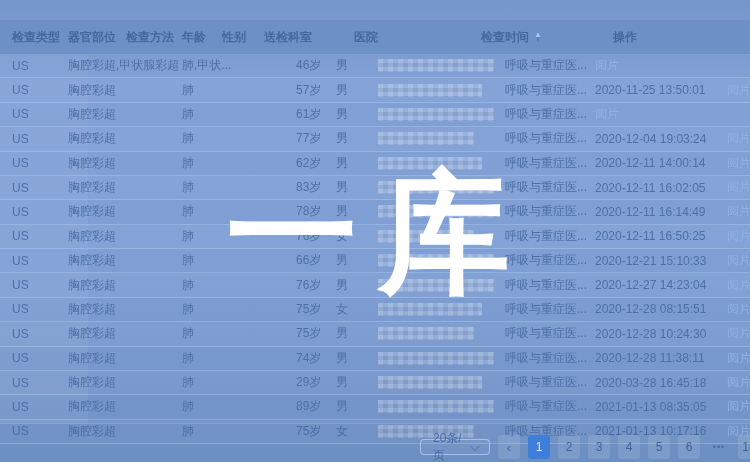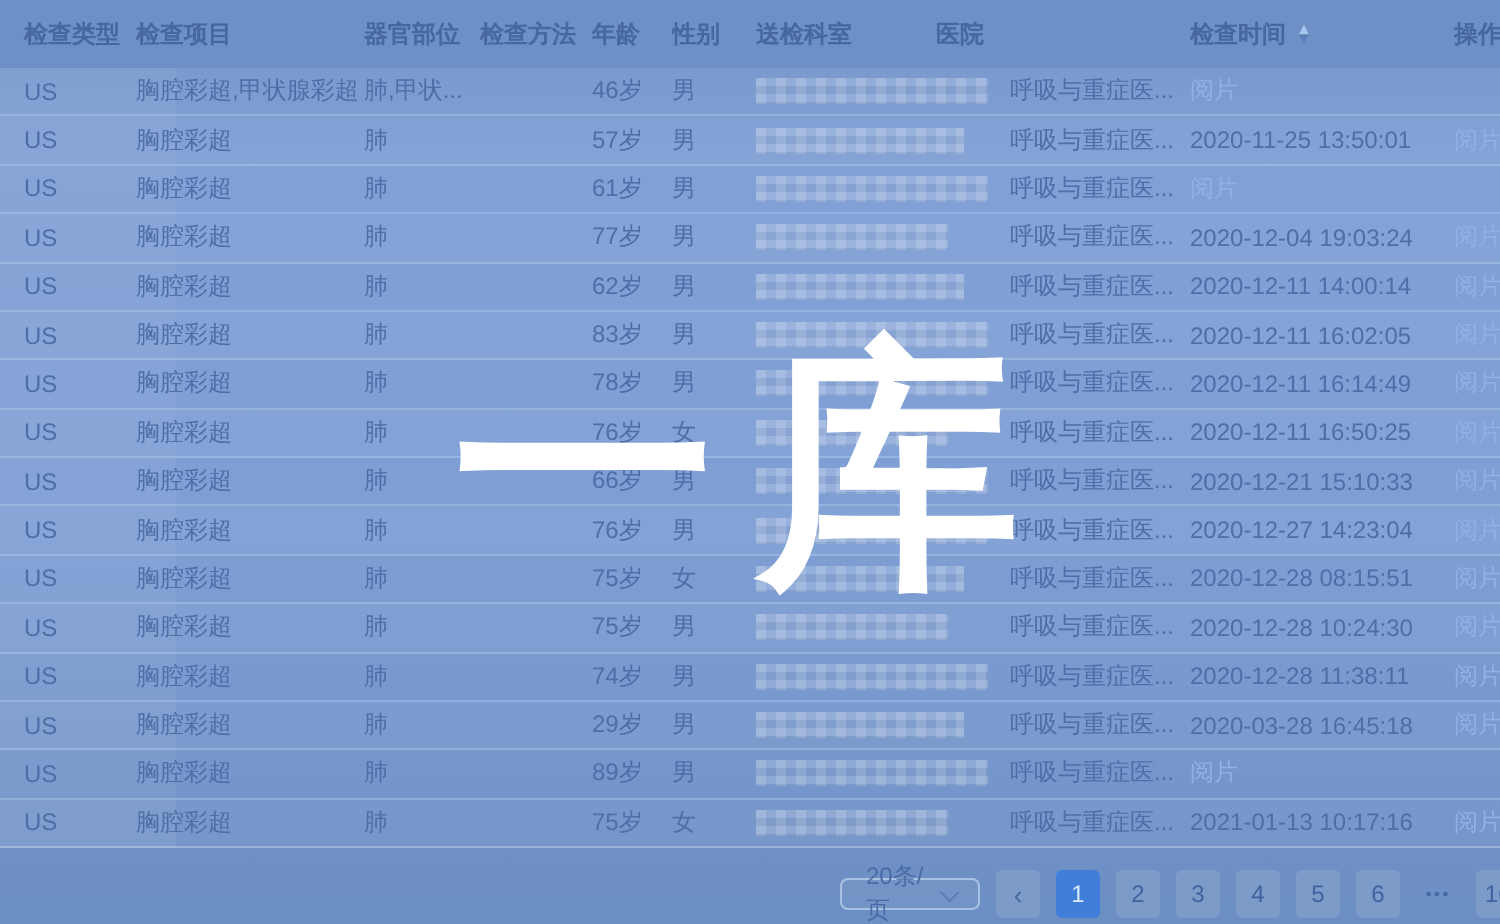--- a/index.html
+++ b/index.html
@@ -11,21 +11,21 @@
     font-family:"Liberation Sans","DejaVu Sans",sans-serif;
     font-size:12px;
     color:#4d6fa7;
     -webkit-font-smoothing:antialiased;
   }
   
   .first-col-band{position:absolute;left:0;top:34px;width:88px;height:390px;background:rgba(255,255,255,0.05);}
   
   .thead{
     position:relative;display:flex;align-items:center;
-    height:34px;background:#6d91c6;color:#46679f;font-weight:600;
+    height:34px;background:#6d91c6;color:#46679f;font-weight:600;margin-top:20px;
   }
   .tbody{position:relative;display:flex;flex-direction:column;height:390px;}
   .row{display:flex;flex:1;border-bottom:1px solid rgba(198,218,243,0.32);box-sizing:border-box;}
   .row:nth-child(even){background:rgba(255,255,255,0.03);}
   .cell,.th{flex:none;white-space:nowrap;overflow:hidden;text-overflow:clip;box-sizing:border-box;display:flex;align-items:center;height:100%;}
   .col-type  {width:68px;padding-left:12px;}
   .col-item  {width:114px;}
   .col-organ {width:58px;}
   .col-method{width:56px;}
   .col-age   {width:40px;}
@@ -75,21 +75,20 @@
   }
 </style>
 </head>
 <body>
 
 <div class="screen">
   <div class="first-col-band"></div>
 
   <div class="thead">
     <div class="th col-type">检查类型</div>
-    <div class="th col-item">检查项目</div>
     <div class="th col-organ">器官部位</div>
     <div class="th col-method">检查方法</div>
     <div class="th col-age">年龄</div>
     <div class="th col-gender">性别</div>
     <div class="th col-dept">送检科室</div>
     <div class="th col-hosp">医院</div>
     <div class="th col-time">
       <span>检查时间</span>
       <span class="sort">
         <span class="asc">▲</span>
@@ -327,20 +326,21 @@
       <div class="cell col-type">US</div>
       <div class="cell col-item">胸腔彩超</div>
       <div class="cell col-organ">肺</div>
       <div class="cell col-method"></div>
       <div class="cell col-age">89岁</div>
       <div class="cell col-gender">男</div>
       <div class="cell col-hosp">
         <div class="mosaic"></div>
       </div>
       <div class="cell col-dept">呼吸与重症医...</div>
+      <div class="cell col-time">2021-01-13 08:35:05</div>
       <div class="cell col-action">
         <span class="link">阅片</span>
       </div>
     </div>
       <div class="row">
       <div class="cell col-type">US</div>
       <div class="cell col-item">胸腔彩超</div>
       <div class="cell col-organ">肺</div>
       <div class="cell col-method"></div>
       <div class="cell col-age">75岁</div>

